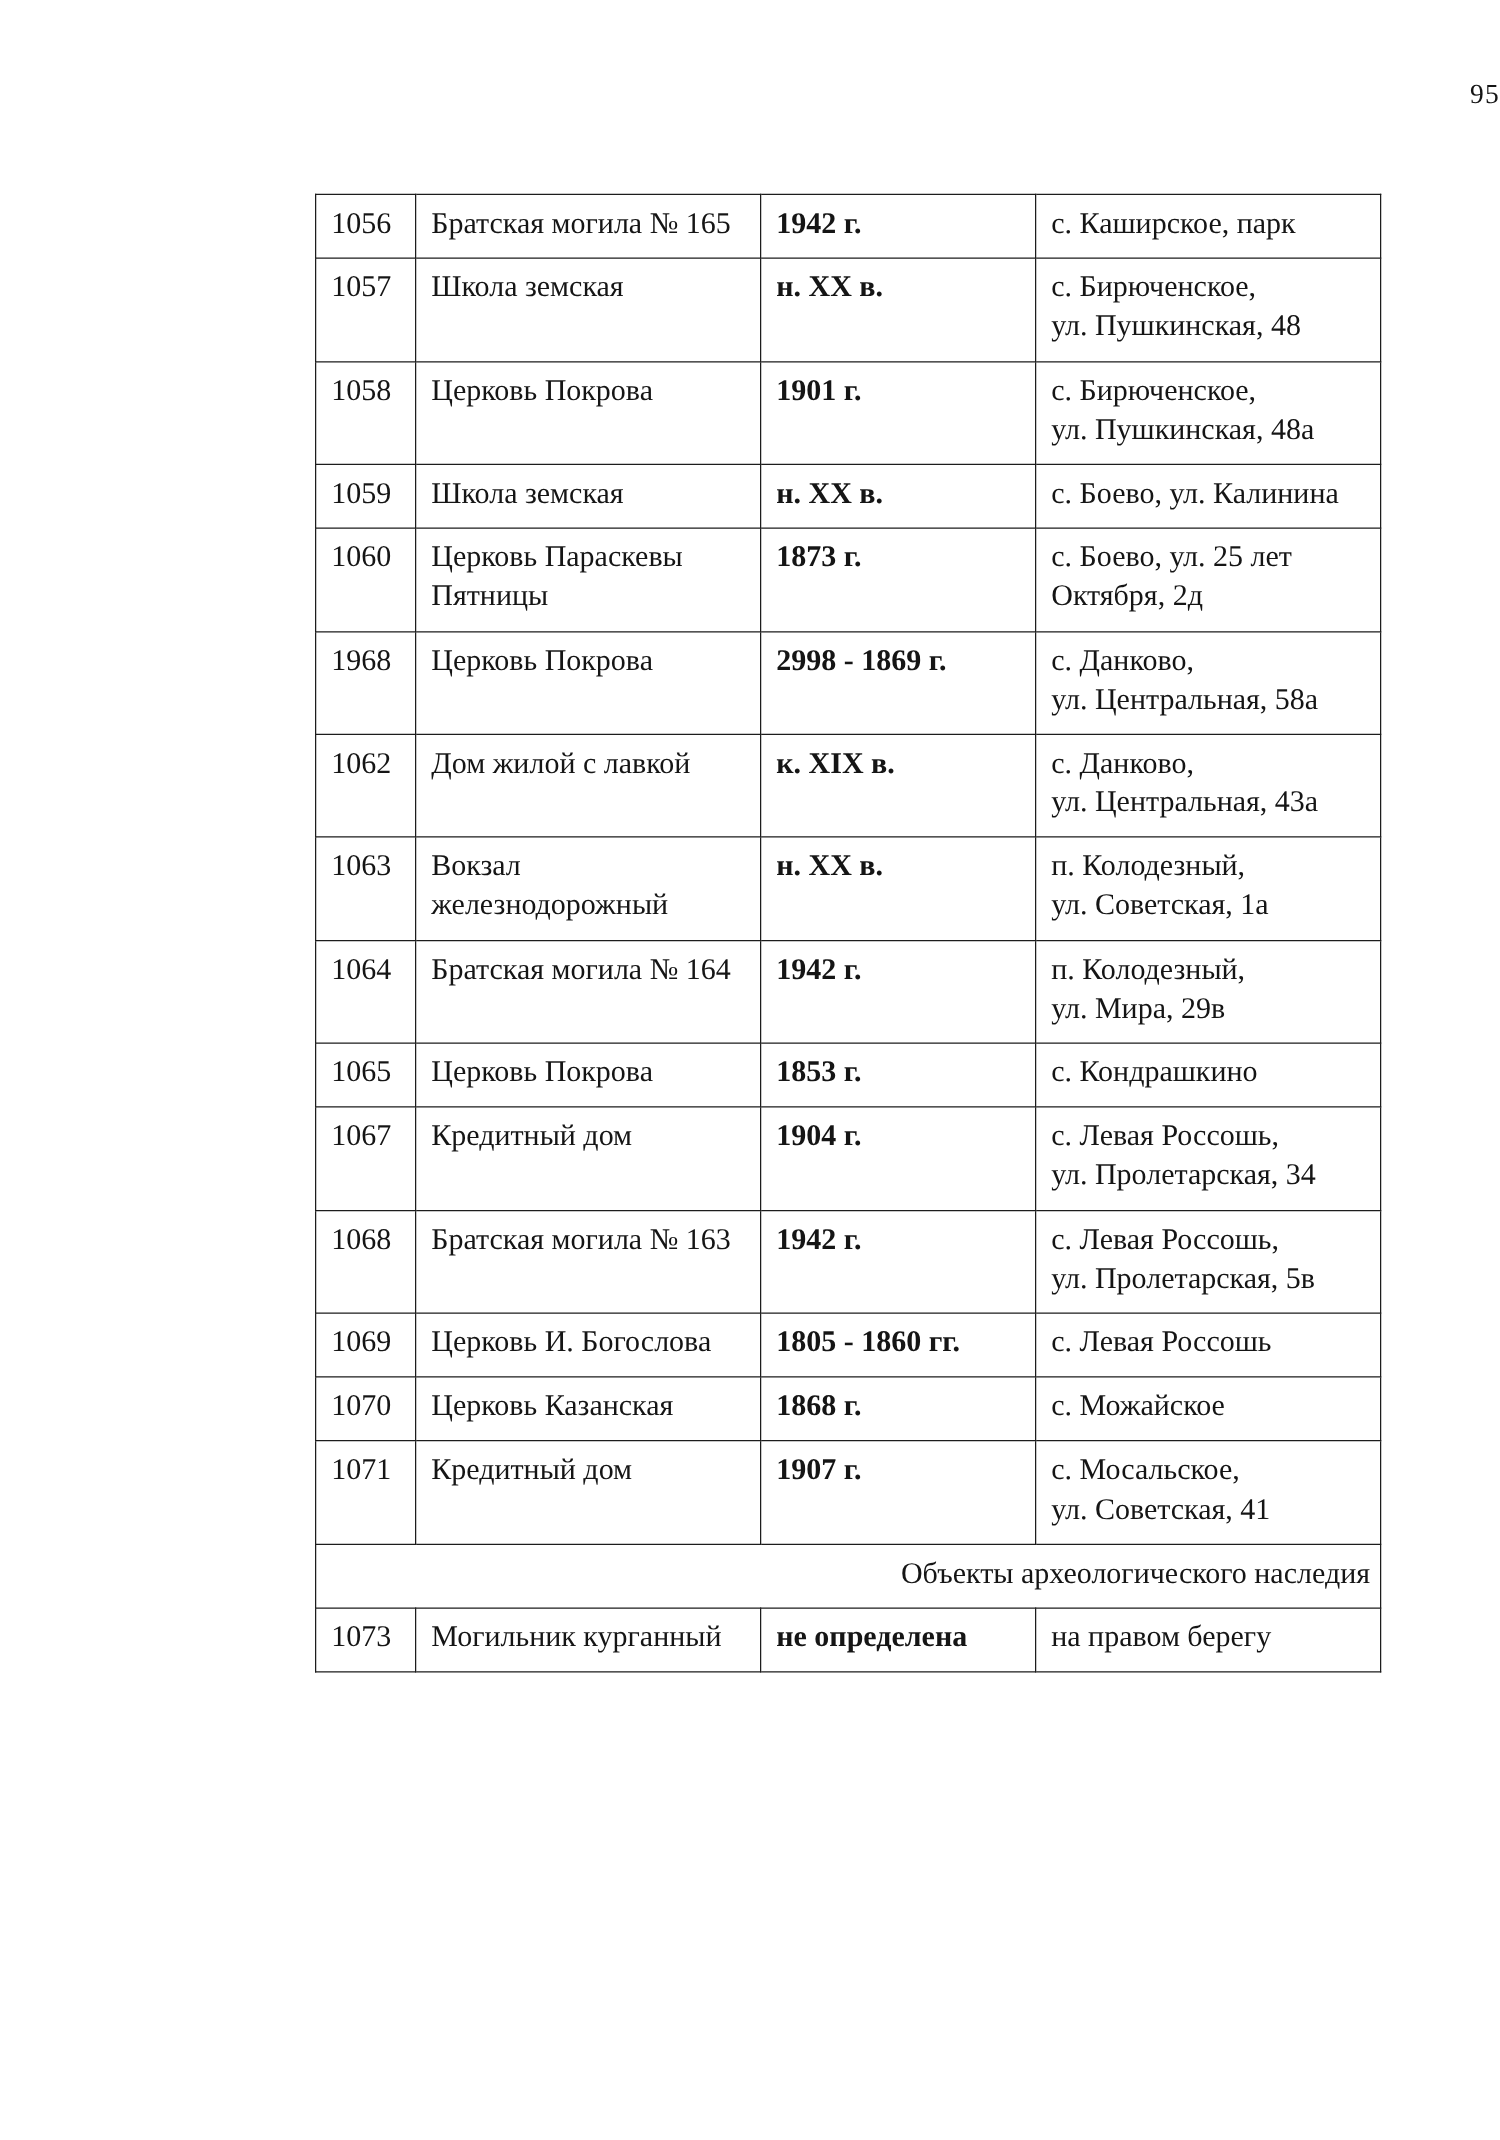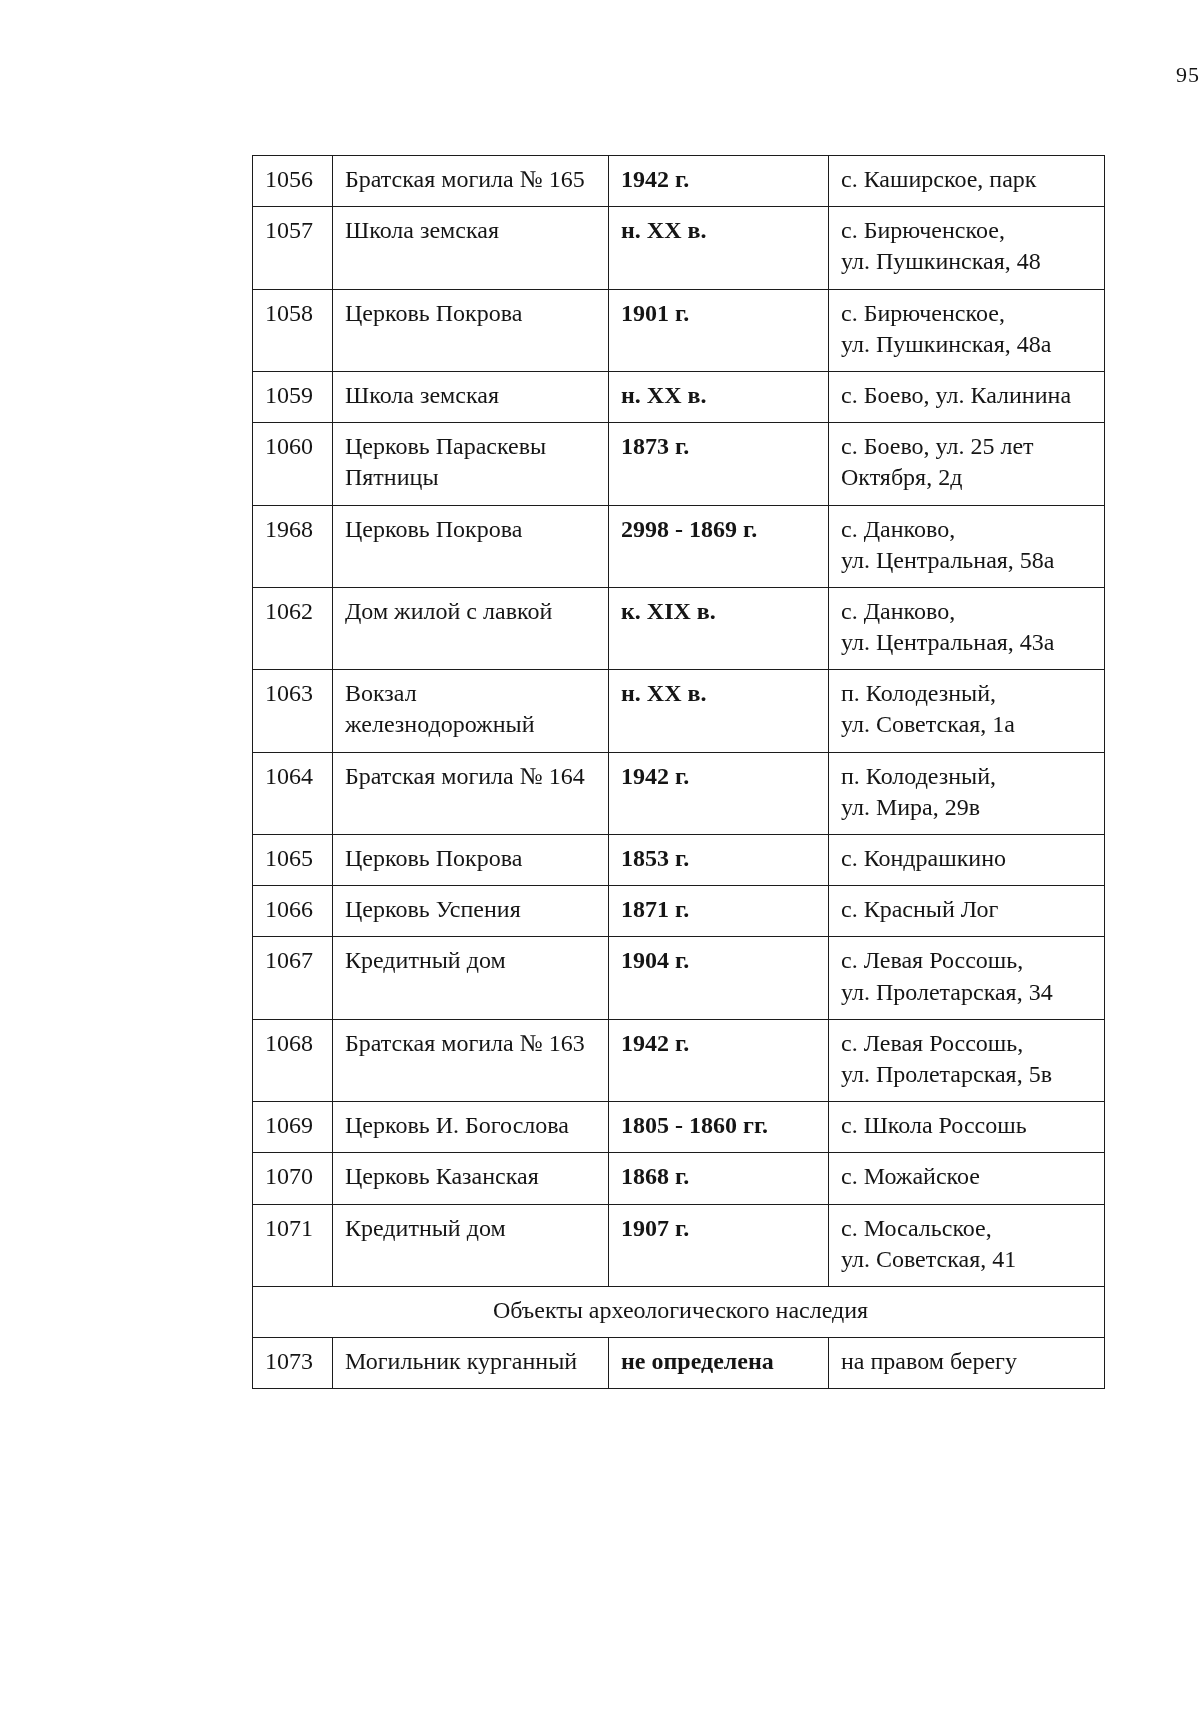--- a/index.html
+++ b/index.html
@@ -39,21 +39,21 @@
     padding: 8px 8px 11px 12px;
     line-height: 1.3;
     white-space: pre-line;
     overflow: hidden;
   }
   td.col-id { width: 80px; padding-left: 13px; }
   td.col-name { width: 276px; }
   td.col-date { width: 220px; font-weight: bold; }
   td.col-location { width: 276px; }
   td.section-header {
-    text-align: center;
+    text-align: right;
     padding-top: 9px;
     padding-bottom: 10px;
     white-space: normal;
   }
 </style>
 </head>
 <body>
 
 <div class="page-number">95</div>
 
@@ -132,26 +132,20 @@
 ул. Мира, 29в</td>
   </tr>
 
   <tr>
     <td class="col-id">1065</td>
     <td class="col-name">Церковь Покрова</td>
     <td class="col-date">1853 г.</td>
     <td class="col-location">с. Кондрашкино</td>
   </tr>
 
-  <tr>
-    <td class="col-id">1066</td>
-    <td class="col-name">Церковь Успения</td>
-    <td class="col-date">1871 г.</td>
-    <td class="col-location">с. Красный Лог</td>
-  </tr>
 
   <tr>
     <td class="col-id">1067</td>
     <td class="col-name">Кредитный дом</td>
     <td class="col-date">1904 г.</td>
     <td class="col-location">с. Левая Россошь,
 ул. Пролетарская, 34</td>
   </tr>
 
   <tr>
@@ -159,21 +153,21 @@
     <td class="col-name">Братская могила № 163</td>
     <td class="col-date">1942 г.</td>
     <td class="col-location">с. Левая Россошь,
 ул. Пролетарская, 5в</td>
   </tr>
 
   <tr>
     <td class="col-id">1069</td>
     <td class="col-name">Церковь И. Богослова</td>
     <td class="col-date">1805 - 1860 гг.</td>
-    <td class="col-location">с. Школа Россошь</td>
+    <td class="col-location">с. Левая Россошь</td>
   </tr>
 
   <tr>
     <td class="col-id">1070</td>
     <td class="col-name">Церковь Казанская</td>
     <td class="col-date">1868 г.</td>
     <td class="col-location">с. Можайское</td>
   </tr>
 
   <tr>

